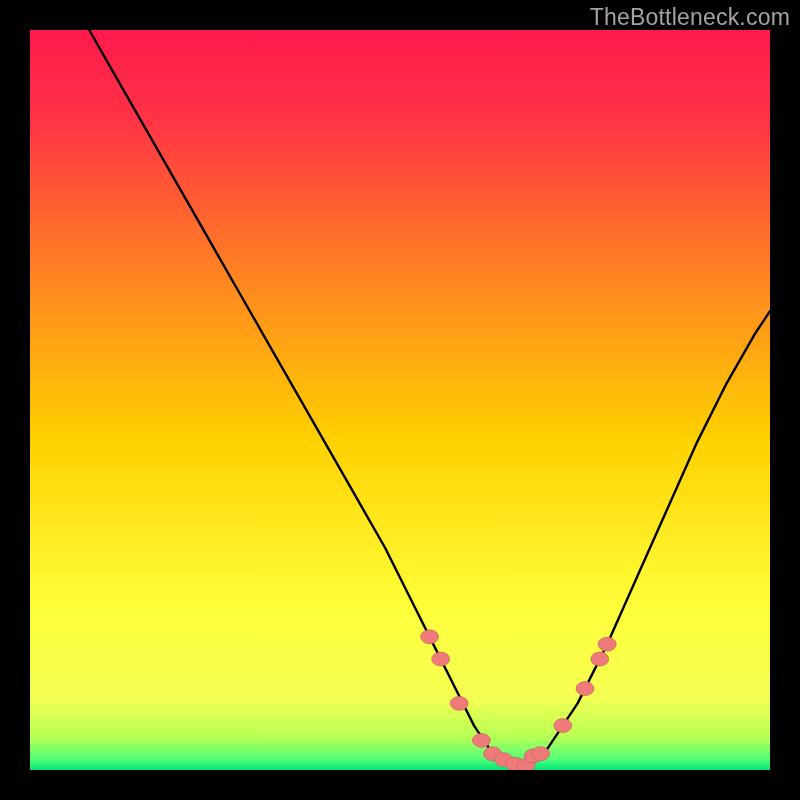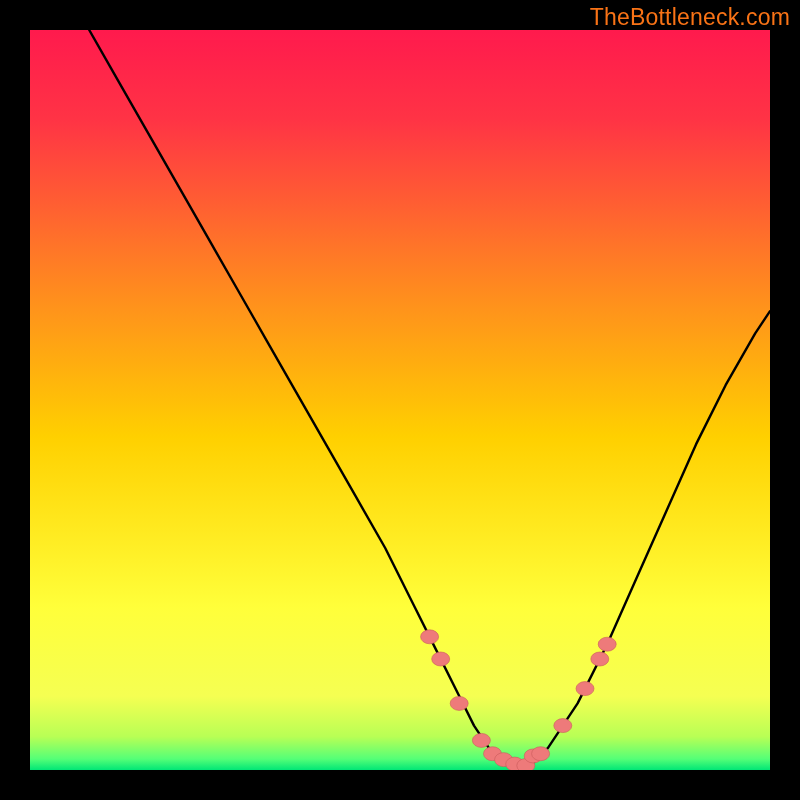--- a/index.html
+++ b/index.html
@@ -10,21 +10,21 @@
     height: 800px;
     background: #000;
   }
   .watermark {
     position: absolute;
     top: 4px;
     right: 10px;
     font-family: Arial, sans-serif;
     font-size: 23px;
     font-weight: 500;
-    color: #f97316;
+    color: #a3a3a3;
     letter-spacing: 0.2px;
   }
   .plot {
     position: absolute;
     left: 30px;
     top: 30px;
     width: 740px;
     height: 740px;
   }
   svg { display: block; }

